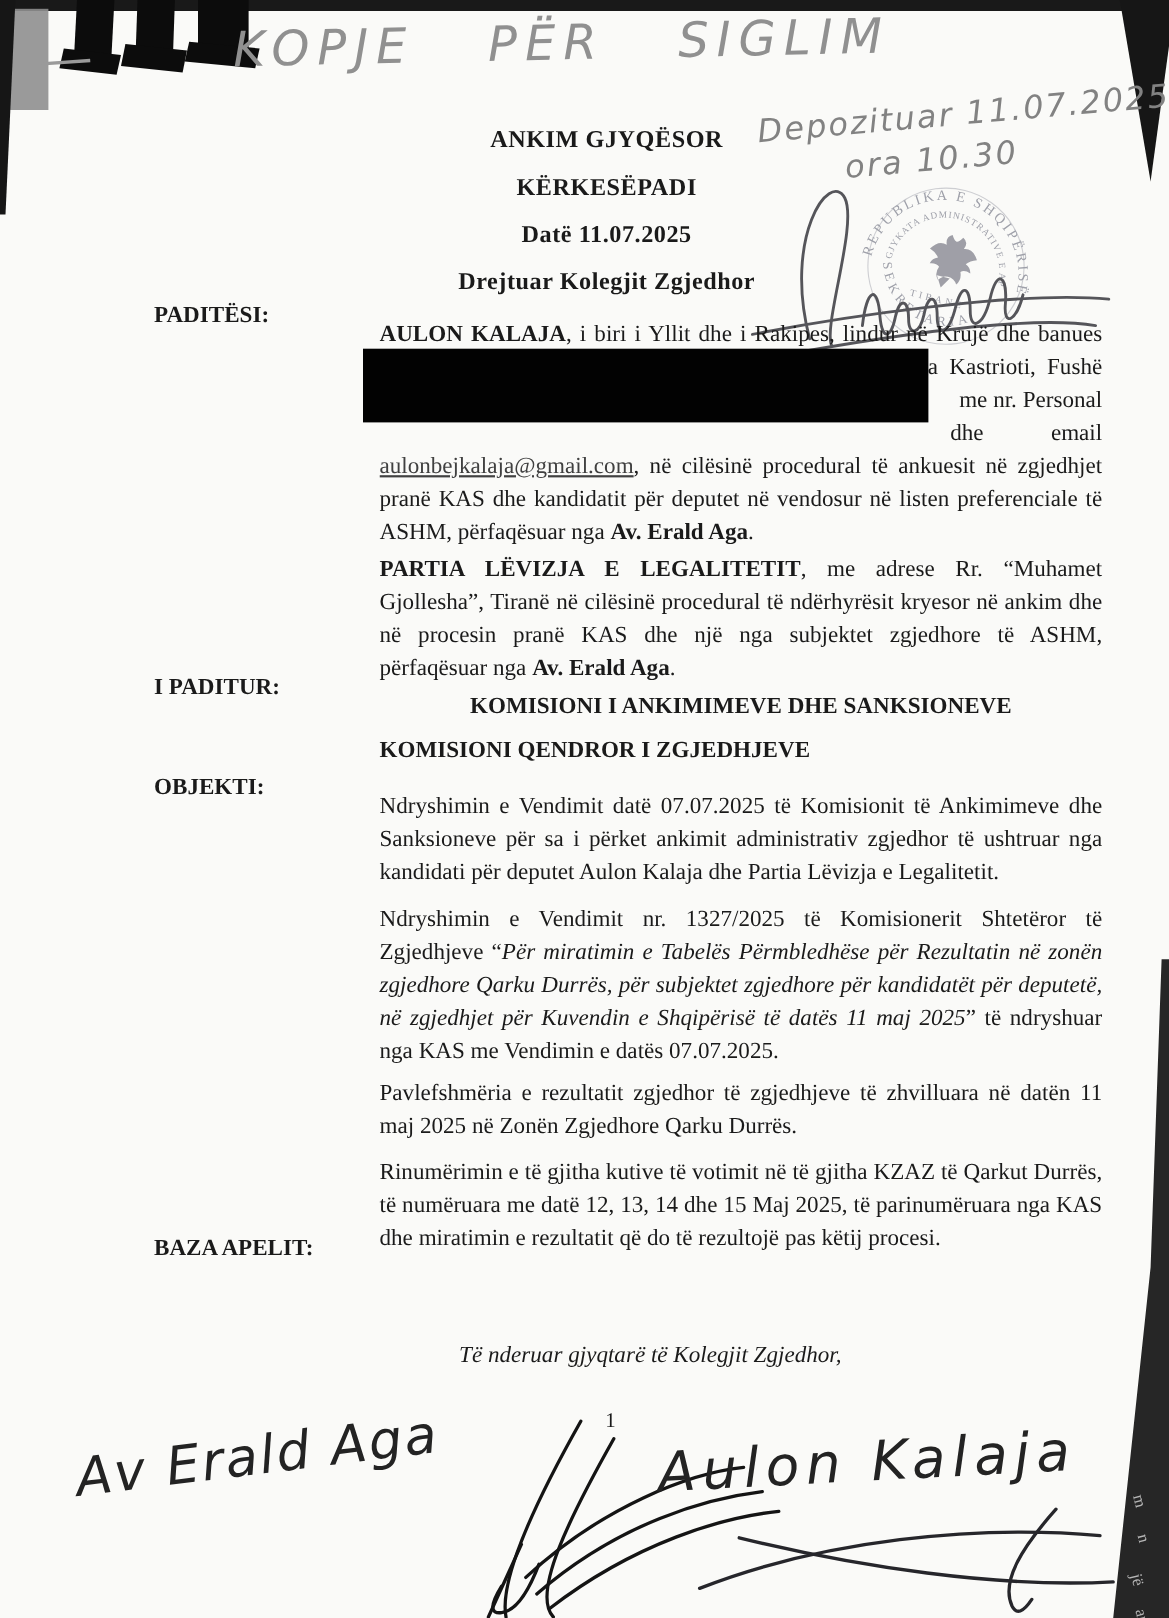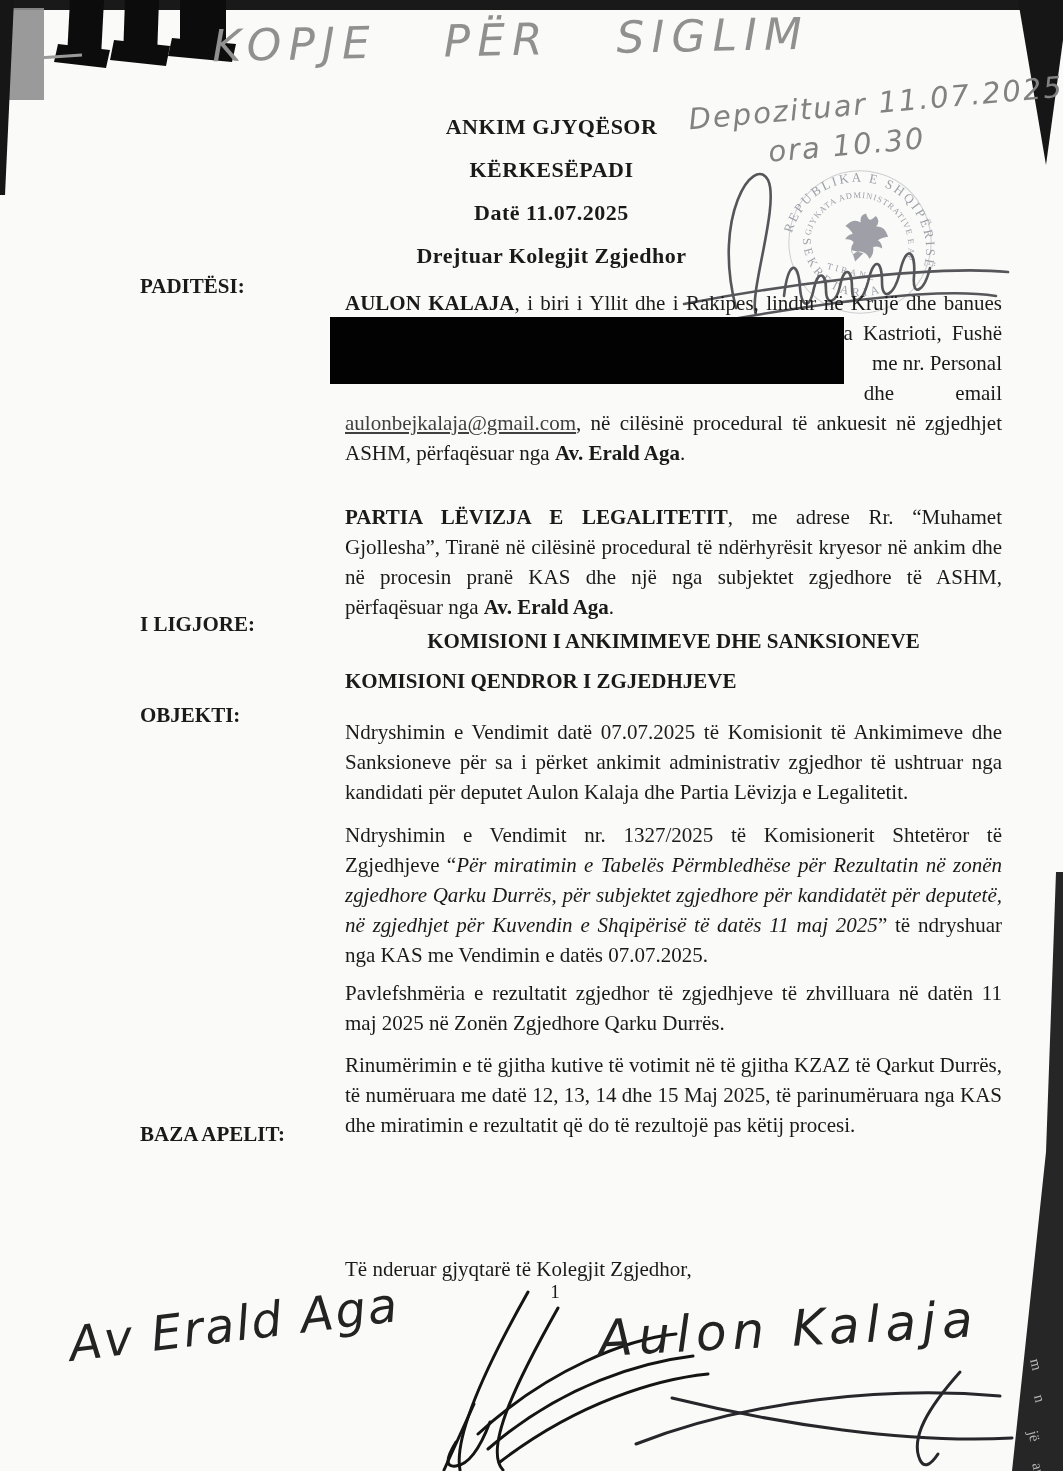--- a/index.html
+++ b/index.html
@@ -15,21 +15,21 @@
   .para{position:absolute;left:345px;width:657px;font-size:21px;line-height:30px;text-align:justify;margin-top:14px;}
   .line{height:30px;overflow:hidden;}
   .jline{text-align:justify;text-align-last:justify;}
   .rline{text-align:right;text-align-last:right;}
   .gapline{word-spacing:56px;}
   .bold-line{font-weight:bold;}
   .sb{font-weight:bold;}
   .si{font-style:italic;}
   .slink{text-decoration:underline;color:#404040;}
   .redact{position:absolute;left:330px;top:317px;width:514px;height:67px;background:#020202;}
-  .salut{position:absolute;left:345px;top:1219px;width:420px;text-align:left;font-size:21px;margin-top:38px;}
+  .salut{position:absolute;left:345px;top:1219px;width:420px;text-align:right;font-style:italic;font-size:21px;}
   .pagenum{position:absolute;left:540px;top:1281px;width:30px;text-align:center;font-size:19px;}
   
   .hw{position:absolute;font-family:"DejaVu Sans",sans-serif;font-style:italic;white-space:nowrap;}
   .copy-note{left:212px;top:14px;font-size:44px;letter-spacing:7px;word-spacing:46px;color:#909090;transform:rotate(-1.2deg);}
   .dep1{left:688px;top:86px;font-size:29px;letter-spacing:2px;color:#828282;transform:rotate(-5deg);}
   .dep2{left:768px;top:128px;font-size:29px;letter-spacing:2px;color:#828282;transform:rotate(-5deg);}
   .sig-left{left:68px;top:1296px;font-size:48px;letter-spacing:2px;color:#232323;transform:rotate(-7deg);}
   .sig-right{left:598px;top:1300px;font-size:50px;letter-spacing:6px;color:#232323;transform:rotate(-3deg);}
   svg{position:absolute;overflow:visible;}
 </style>
@@ -94,26 +94,27 @@
   <div class="title" style="top:200px">Datë 11.07.2025</div>
   <div class="title" style="top:243px">Drejtuar Kolegjit Zgjedhor</div>
 
   <div class="label" style="top:274px">PADITËSI:</div>
   <div class="para" style="top:274px">
     <div class="line jline"><span class="sb">AULON KALAJA</span><span>, i biri i Yllit dhe i Rakipes, lindur në Krujë dhe banues</span></div>
     <div class="line jline">në Fushë Krujë, lindur me 05/08/1989, me adresë Lagja Kastrioti, Fushë</div>
     <div class="line rline">me nr. Personal</div>
     <div class="line rline gapline">dhe email</div>
     <div class="line jline"><span class="slink">aulonbejkalaja@gmail.com</span><span>, në cilësinë procedural të ankuesit në zgjedhjet</span></div>
+    <div class="line jline">pranë KAS dhe kandidatit për deputet në vendosur në listen preferenciale të</div>
     <div class="line"><span>ASHM, përfaqësuar nga </span><span class="sb">Av. Erald Aga</span><span>.</span></div>
   </div>
   <div class="redact"></div>
   <div class="para" style="top:488px"><span class="sb">PARTIA LËVIZJA E LEGALITETIT</span><span>, me adrese Rr. “Muhamet Gjollesha”, Tiranë në cilësinë procedural të ndërhyrësit kryesor në ankim dhe në procesin pranë KAS dhe një nga subjektet zgjedhore të ASHM, përfaqësuar nga </span><span class="sb">Av. Erald Aga</span><span>.</span></div>
 
-  <div class="label" style="top:612px">I LIGJORE:</div>
+  <div class="label" style="top:612px">I PADITUR:</div>
   <div class="para bold-line" style="top:612px;text-align:center">KOMISIONI I ANKIMIMEVE DHE SANKSIONEVE</div>
   <div class="para bold-line" style="top:652px;text-align:left">KOMISIONI QENDROR I ZGJEDHJEVE</div>
 
   <div class="label" style="top:703px">OBJEKTI:</div>
   <div class="para" style="top:703px">Ndryshimin e Vendimit datë 07.07.2025 të Komisionit të Ankimimeve dhe Sanksioneve për sa i përket ankimit administrativ zgjedhor të ushtruar nga kandidati për deputet Aulon Kalaja dhe Partia Lëvizja e Legalitetit.</div>
   <div class="para" style="top:806px"><span>Ndryshimin e Vendimit nr. 1327/2025 të Komisionerit Shtetëror të Zgjedhjeve “</span><span class="si">Për miratimin e Tabelës Përmbledhëse për Rezultatin në zonën zgjedhore Qarku Durrës, për subjektet zgjedhore për kandidatët për deputetë, në zgjedhjet për Kuvendin e Shqipërisë të datës 11 maj 2025</span><span>” të ndryshuar nga KAS me Vendimin e datës 07.07.2025.</span></div>
   <div class="para" style="top:964px">Pavlefshmëria e rezultatit zgjedhor të zgjedhjeve të zhvilluara në datën 11 maj 2025 në Zonën Zgjedhore Qarku Durrës.</div>
   <div class="para" style="top:1036px">Rinumërimin e të gjitha kutive të votimit në të gjitha KZAZ të Qarkut Durrës, të numëruara me datë 12, 13, 14 dhe 15 Maj 2025, të parinumëruara nga KAS dhe miratimin e rezultatit që do të rezultojë pas këtij procesi.</div>
 
   <div class="label" style="top:1122px">BAZA APELIT:</div>

